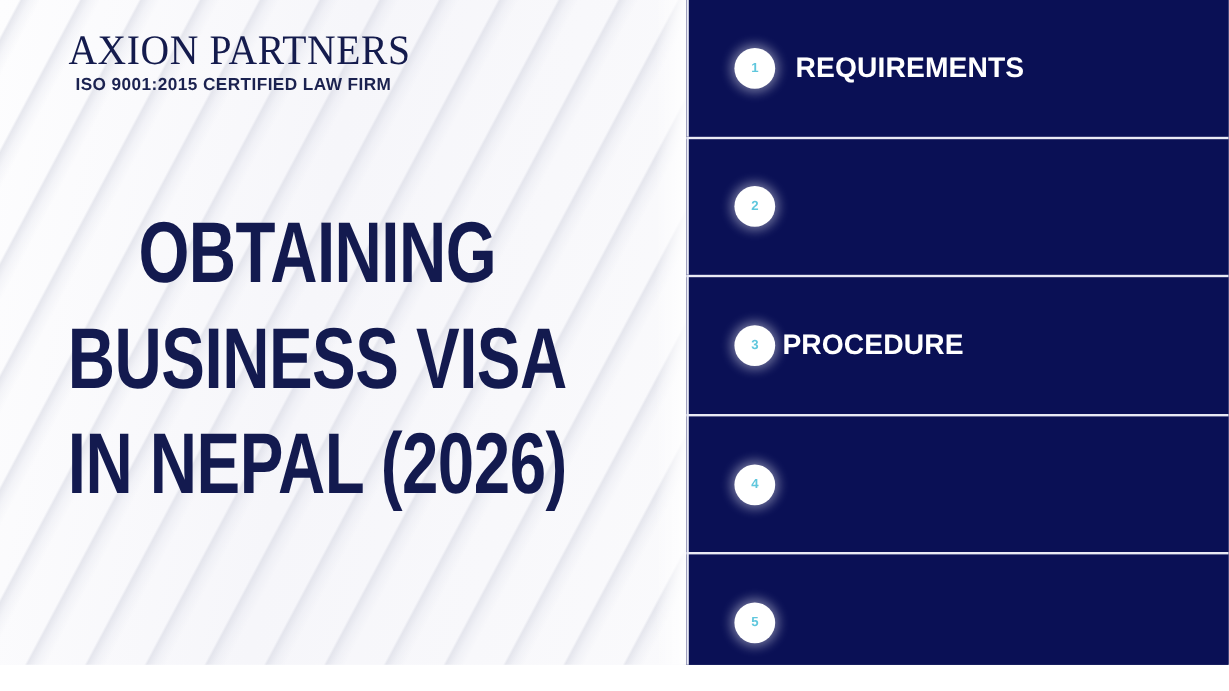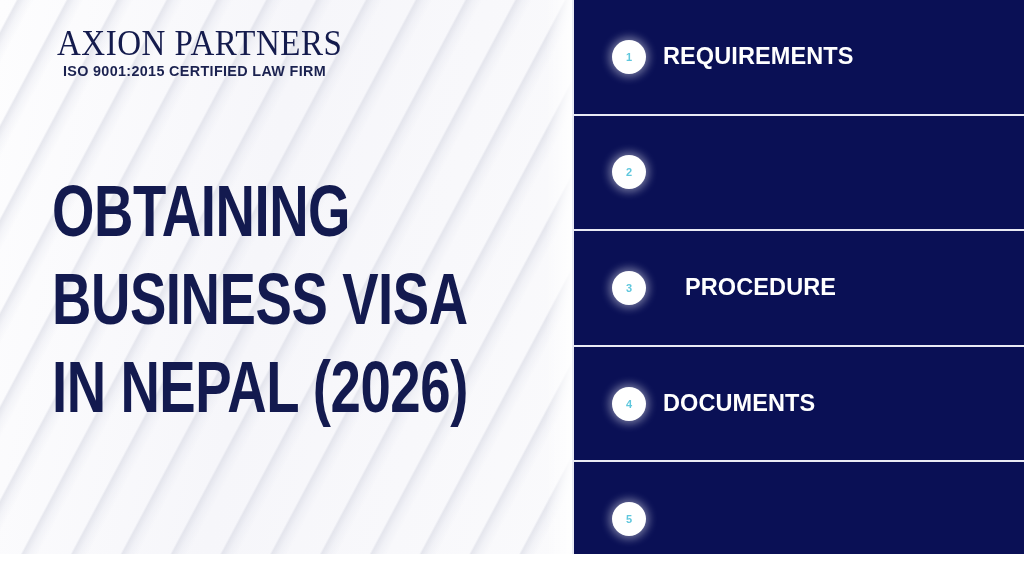--- a/index.html
+++ b/index.html
@@ -80,24 +80,25 @@
     font-weight: 700;
     letter-spacing: 0.35px;
     color: #1b2250;
     white-space: nowrap;
     transform: scaleX(0.99);
   }
 
   
   .title-block {
     position: absolute;
-    left: 52px;
+    left: 40px;
     top: 168px;
     width: 510px;
     z-index: 3;
+    text-align: center;
   }
   .title-line {
     font-family: "Liberation Sans", sans-serif;
     font-weight: 700;
     font-size: 62px;
     line-height: 88px;
     letter-spacing: -0.5px;
     color: #131a4f;
     white-space: nowrap;
     transform: scaleX(0.88) scaleY(1.16);
@@ -150,21 +151,21 @@
     margin-left: 17px;
     font-family: "Liberation Sans", sans-serif;
     font-size: 23.5px;
     font-weight: 700;
     letter-spacing: 0.1px;
     color: #ffffff;
     white-space: nowrap;
     text-align: center;
   }
   .agenda-label.indented {
-    margin-left: 39px;
+    margin-left: 6px;
   }
 </style>
 </head>
 <body>
 
 <div class="slide">
 
   <div class="left-panel">
 
     <div class="logo-block">
@@ -191,21 +192,20 @@
       <div class="num-badge">2</div>
     </div>
 
     <div class="agenda-card">
       <div class="num-badge">3</div>
       <div class="agenda-label indented">PROCEDURE</div>
     </div>
 
     <div class="agenda-card">
       <div class="num-badge">4</div>
-      <div class="agenda-label">DOCUMENTS</div>
     </div>
 
     <div class="agenda-card">
       <div class="num-badge">5</div>
     </div>
 
   </div>
 
 </div>
 

